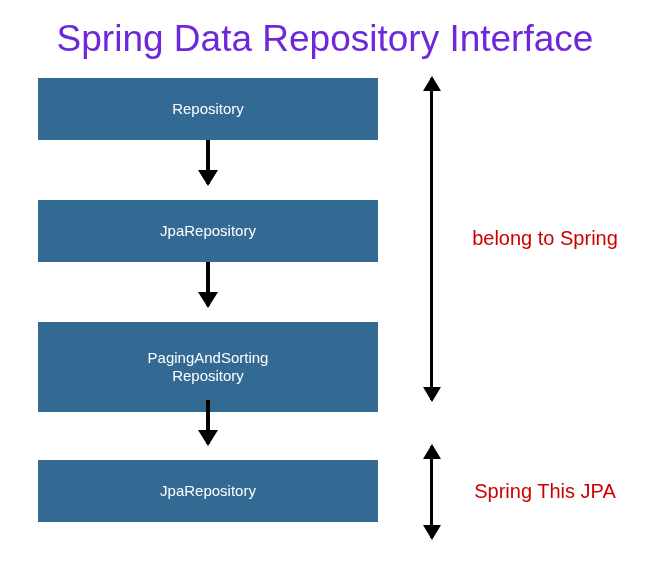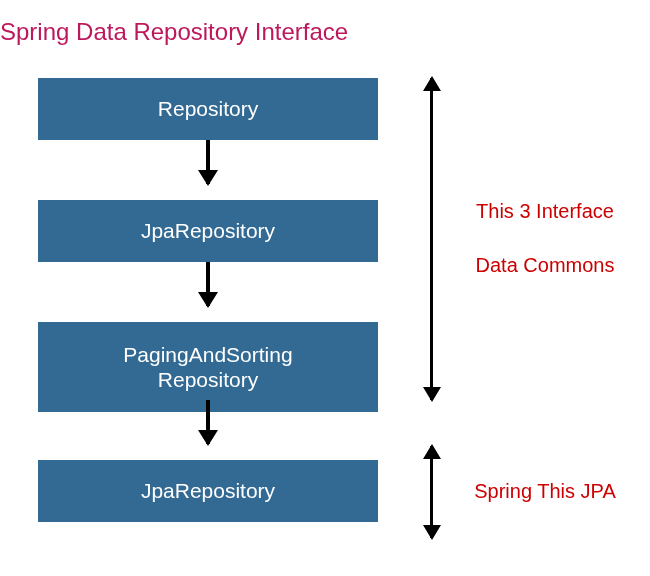--- a/index.html
+++ b/index.html
@@ -9,36 +9,36 @@
     background: #ffffff;
     font-family: "Segoe UI", Arial, sans-serif;
     position: relative;
     overflow: hidden;
   }
   .title {
     position: absolute;
     top: 18px;
     left: 0;
     width: 650px;
-    text-align: left;
-    font-size: 24px;
+    text-align: center;
+    font-size: 37px;
     font-weight: 400;
-    color: #be185d;
+    color: #6d28d9;
   }
   .box {
     position: absolute;
     left: 38px;
     width: 340px;
     height: 62px;
     background: #336a93;
     color: #ffffff;
     display: flex;
     align-items: center;
     justify-content: center;
-    font-size: 21px;
+    font-size: 15px;
     font-weight: 400;
     text-align: center;
     line-height: 1.2;
   }
   .box-tall {
     height: 90px;
   }
   .arrow-down {
     position: absolute;
     left: 206px;
@@ -113,22 +113,21 @@
 
 <div class="arrow-down" style="top:400px; height:44px;"></div>
 
 <div class="box" style="top:460px;">
   <span>JpaRepository</span>
 </div>
 
 <div class="bracket" style="top:78px; left:430px; height:322px;"></div>
 
 <div class="annotation" style="top:198px; left:460px; width:170px;">
-  <span>This 3 Interface</span><br>
   <br>
-  <span>Data Commons</span>
+  <span>belong to Spring</span><br>
 </div>
 
 <div class="bracket" style="top:446px; left:430px; height:92px;"></div>
 
 <div class="annotation" style="top:478px; left:460px; width:170px;">
   <span>Spring This JPA</span>
 </div>
 
 </body></html>

